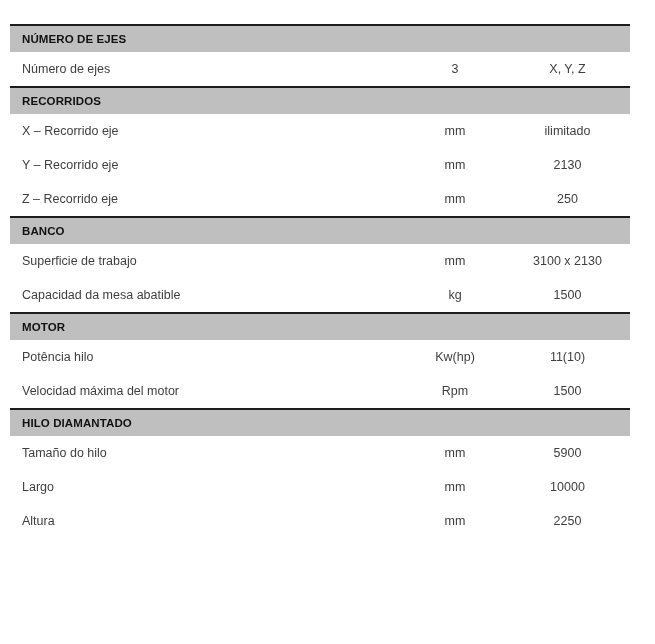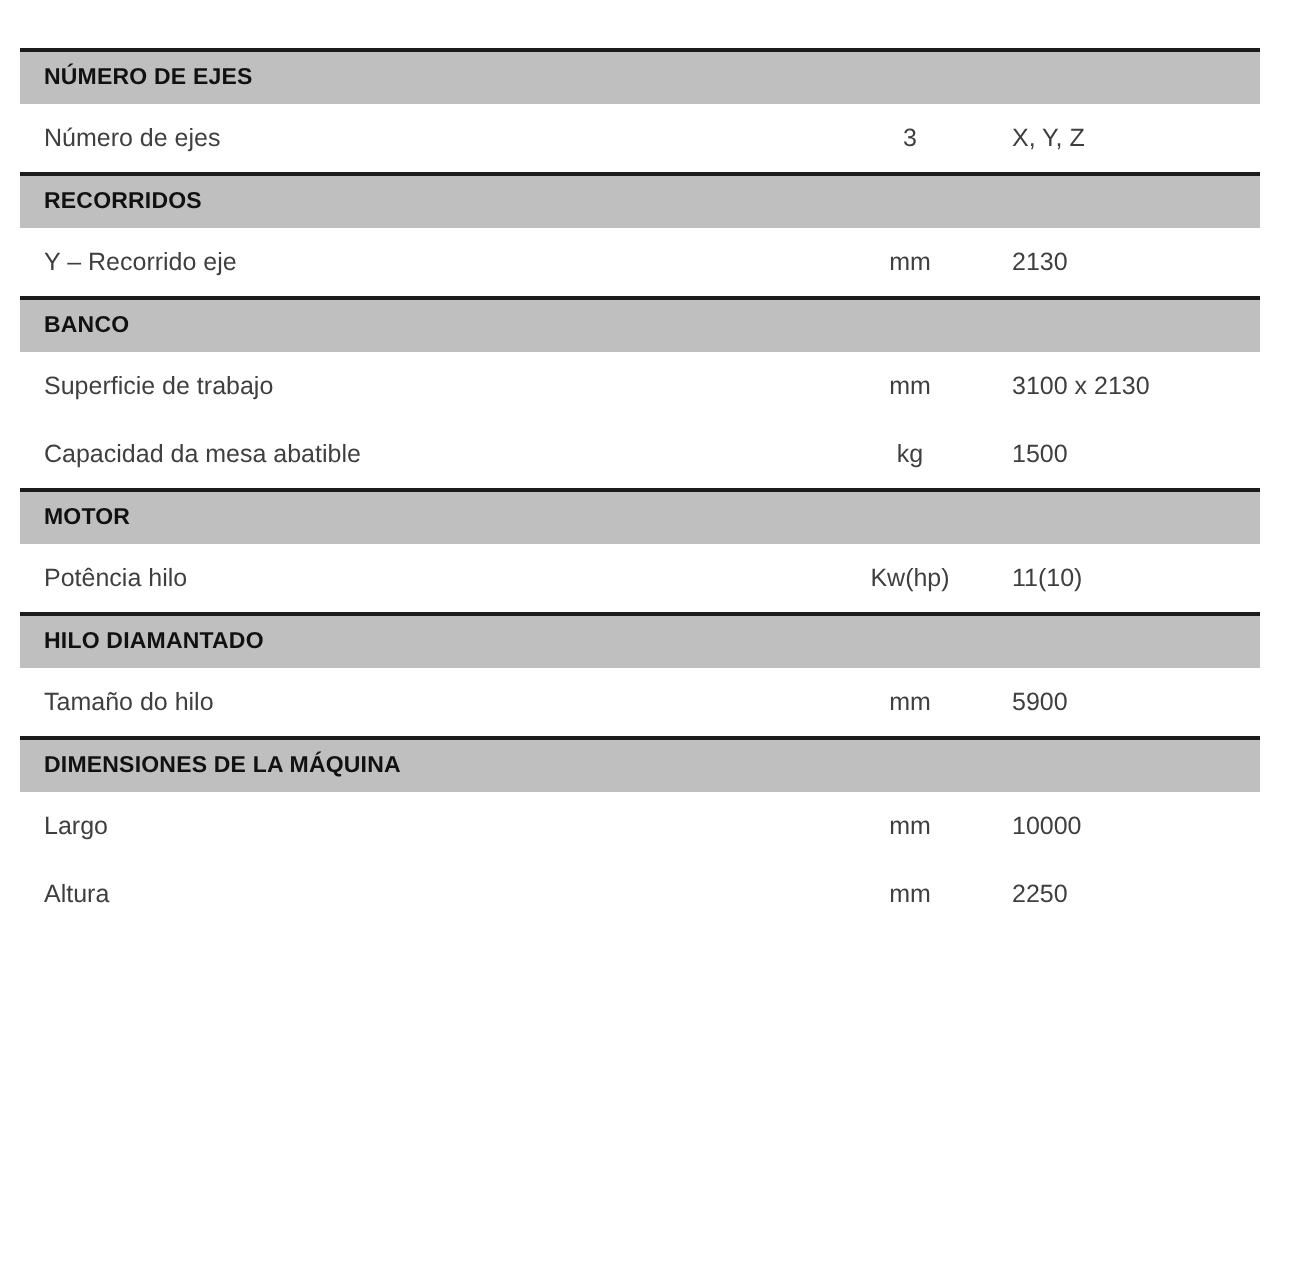--- a/index.html
+++ b/index.html
@@ -57,21 +57,21 @@
   }
   td.cell-label {
     padding-left: 12px;
     text-align: left;
     white-space: nowrap;
   }
   td.cell-unit {
     text-align: center;
   }
   td.cell-value {
-    text-align: left;
+    text-align: center;
   }
 </style>
 </head>
 <body>
 
 <div class="spec-sheet">
   <table class="spec-table">
     <colgroup>
       <col class="c-label">
       <col class="c-unit">
@@ -87,23 +87,33 @@
           <td class="cell-label">Número de ejes</td>
           <td class="cell-unit">3</td>
           <td class="cell-value">X, Y, Z</td>
         </tr>
         <tr class="section-row">
           <td colspan="3">
             <div class="section-title">RECORRIDOS</div>
           </td>
         </tr>
         <tr class="data-row">
+          <td class="cell-label">X – Recorrido eje</td>
+          <td class="cell-unit">mm</td>
+          <td class="cell-value">ilimitado</td>
+        </tr>
+        <tr class="data-row">
           <td class="cell-label">Y – Recorrido eje</td>
           <td class="cell-unit">mm</td>
           <td class="cell-value">2130</td>
+        </tr>
+        <tr class="data-row">
+          <td class="cell-label">Z – Recorrido eje</td>
+          <td class="cell-unit">mm</td>
+          <td class="cell-value">250</td>
         </tr>
         <tr class="section-row">
           <td colspan="3">
             <div class="section-title">BANCO</div>
           </td>
         </tr>
         <tr class="data-row">
           <td class="cell-label">Superficie de trabajo</td>
           <td class="cell-unit">mm</td>
           <td class="cell-value">3100 x 2130</td>
@@ -116,34 +126,34 @@
         <tr class="section-row">
           <td colspan="3">
             <div class="section-title">MOTOR</div>
           </td>
         </tr>
         <tr class="data-row">
           <td class="cell-label">Potência hilo</td>
           <td class="cell-unit">Kw(hp)</td>
           <td class="cell-value">11(10)</td>
         </tr>
+        <tr class="data-row">
+          <td class="cell-label">Velocidad máxima del motor</td>
+          <td class="cell-unit">Rpm</td>
+          <td class="cell-value">1500</td>
+        </tr>
         <tr class="section-row">
           <td colspan="3">
             <div class="section-title">HILO DIAMANTADO</div>
           </td>
         </tr>
         <tr class="data-row">
           <td class="cell-label">Tamaño do hilo</td>
           <td class="cell-unit">mm</td>
           <td class="cell-value">5900</td>
-        </tr>
-        <tr class="section-row">
-          <td colspan="3">
-            <div class="section-title">DIMENSIONES DE LA MÁQUINA</div>
-          </td>
         </tr>
         <tr class="data-row">
           <td class="cell-label">Largo</td>
           <td class="cell-unit">mm</td>
           <td class="cell-value">10000</td>
         </tr>
         <tr class="data-row">
           <td class="cell-label">Altura</td>
           <td class="cell-unit">mm</td>
           <td class="cell-value">2250</td>

